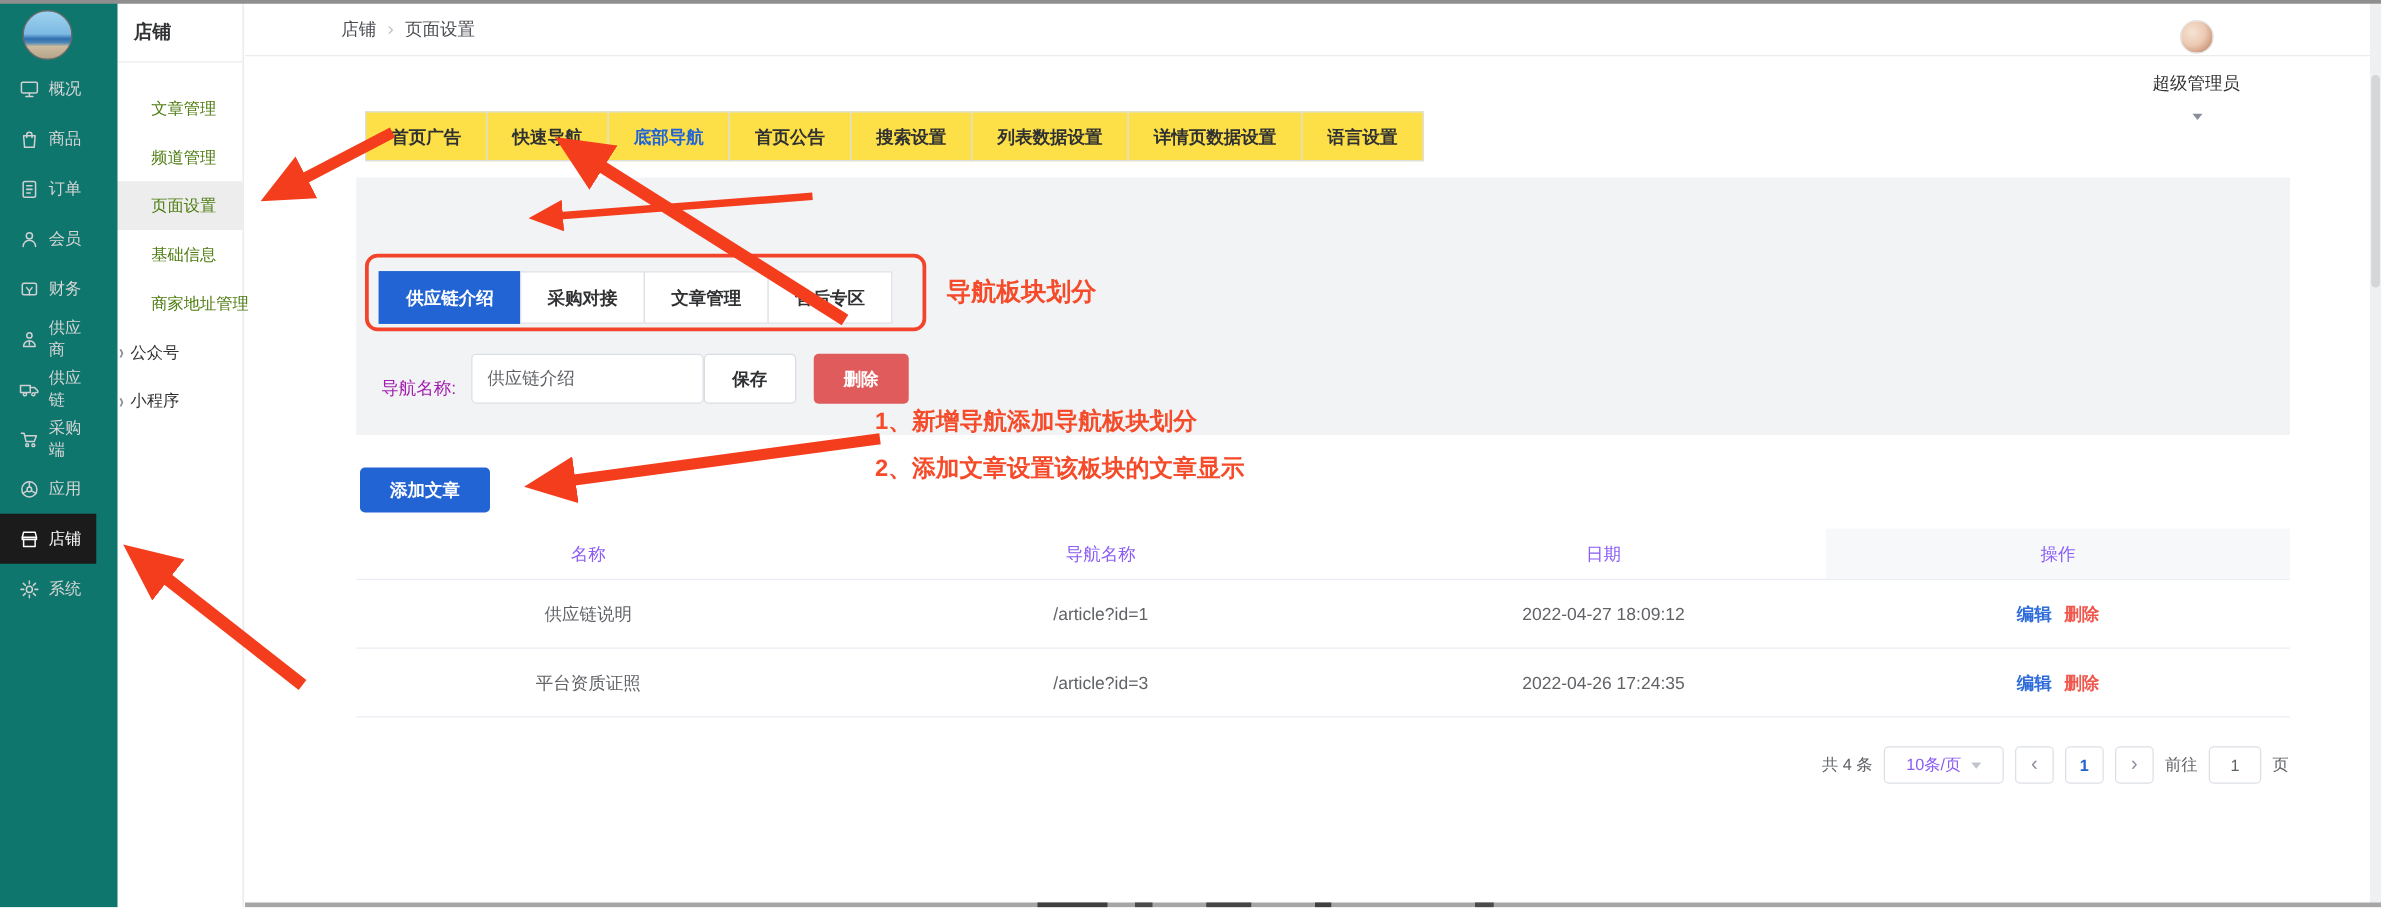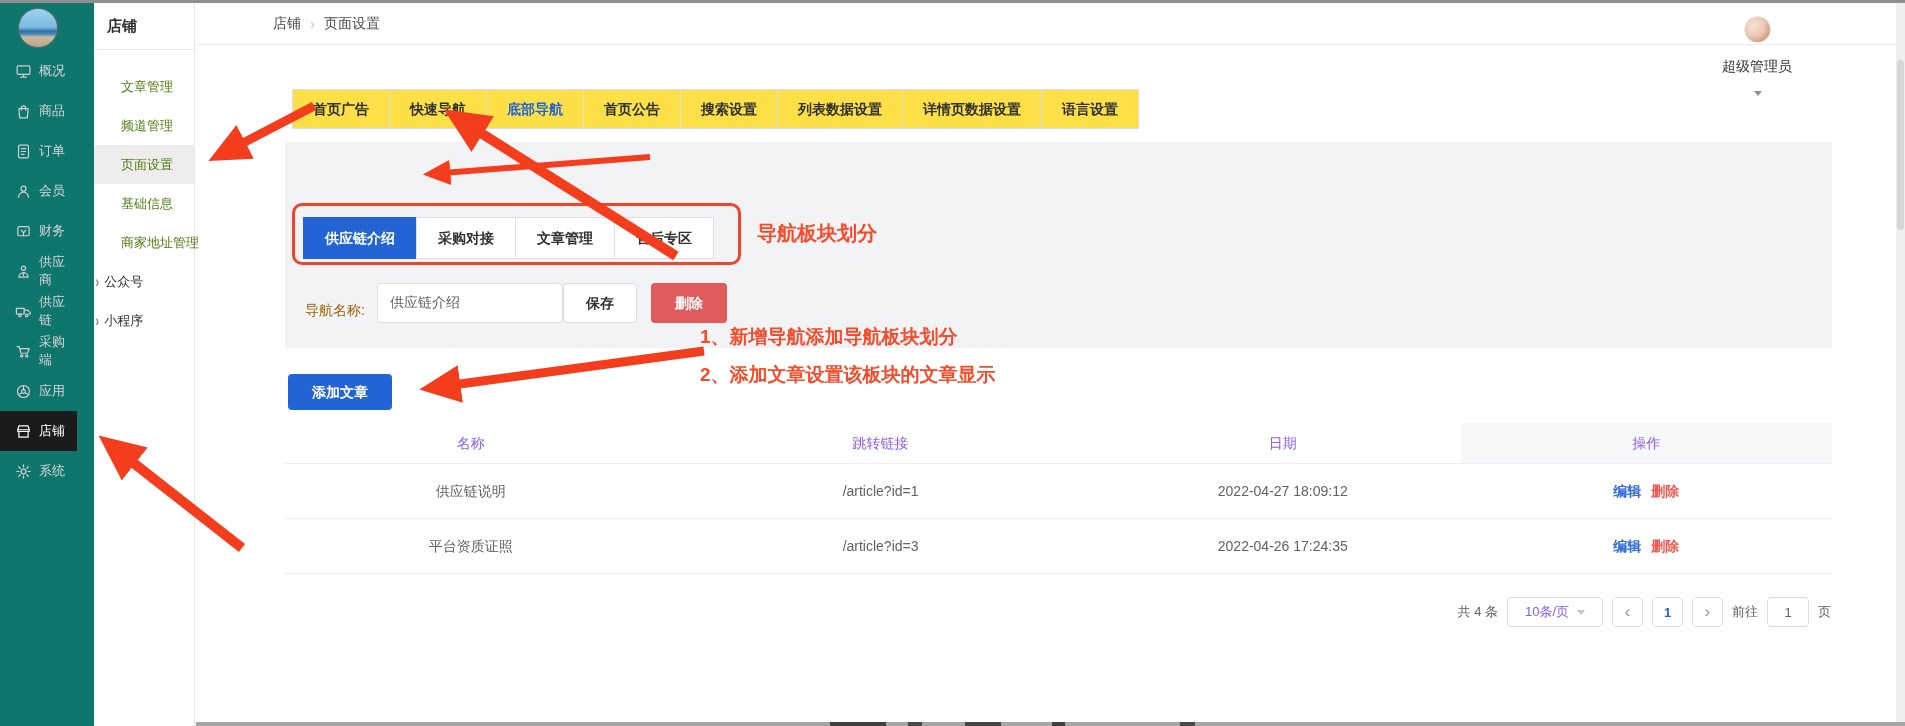--- a/index.html
+++ b/index.html
@@ -56,21 +56,21 @@
   .panel{position:absolute;left:285px;top:142px;width:1547px;height:206px;background:#f2f3f5;z-index:2;}
   .btn-primary{position:absolute;height:33px;line-height:33px;padding:0 24px;background:#2264d4;color:#fff;
                font-size:14px;font-weight:600;border-radius:4px;cursor:pointer;white-space:nowrap;}
   .addnav{left:304px;top:160px;}
   .subtabs{position:absolute;left:303px;top:217px;display:flex;z-index:4;}
   .subtab{height:40px;line-height:40px;padding:0 21px;border:1px solid #dcdfe6;margin-left:-1px;background:#fff;
           font-size:14px;font-weight:600;color:#303133;cursor:pointer;white-space:nowrap;}
   .subtab:first-child{margin-left:0;}
   .subtab.active{background:#2264d4;border-color:#2264d4;color:#fff;}
   .formrow{position:absolute;left:305px;top:283px;display:flex;align-items:center;z-index:4;}
-  .flabel{font-size:14px;color:#a16207;margin-right:12px;margin-top:16px;}
+  .flabel{font-size:14px;color:#a21caf;margin-right:12px;margin-top:16px;}
   .finput{width:160px;height:38px;border:1px solid #dcdfe6;border-radius:4px;background:#fff;
           padding:0 12px;font-size:14px;color:#606266;font-family:"Liberation Sans","DejaVu Sans",sans-serif;}
   .btn-plain{height:40px;line-height:38px;padding:0 22px;background:#fff;border:1px solid #d9dce3;border-radius:4px;
              font-size:14px;font-weight:600;color:#303133;margin-left:0;cursor:pointer;box-sizing:border-box;}
   .btn-danger{height:40px;line-height:40px;padding:0 24px;background:#e05c5c;border-radius:4px;
               font-size:14px;font-weight:600;color:#fff;margin-left:14px;cursor:pointer;box-sizing:border-box;}
   .addarticle{left:288px;top:374px;height:36px;line-height:36px;}
 
   
   .redbox{position:absolute;left:292px;top:203px;width:449px;height:62px;border:3px solid #f4432b;
@@ -280,21 +280,21 @@
     <line x1="314" y1="106" x2="218" y2="156" stroke="#f43d1d" stroke-width="9" marker-end="url(#ah)"></line>
     <line x1="676" y1="256" x2="454" y2="116" stroke="#f43d1d" stroke-width="10" marker-end="url(#ah)"></line>
     <line x1="650" y1="157" x2="430" y2="174" stroke="#f43d1d" stroke-width="6" marker-end="url(#ah)"></line>
     <line x1="704" y1="351" x2="430" y2="388" stroke="#f43d1d" stroke-width="9" marker-end="url(#ah)"></line>
     <line x1="242" y1="548" x2="108" y2="443" stroke="#f43d1d" stroke-width="10" marker-end="url(#ah)"></line>
   </svg>
 
   <div class="table">
     <div class="trow thead">
       <div class="cell c1">名称</div>
-      <div class="cell c2">跳转链接</div>
+      <div class="cell c2">导航名称</div>
       <div class="cell c3">日期</div>
       <div class="cell c4">操作</div>
     </div>
     <div class="tbody">
       <div class="trow">
         <div class="cell c1">供应链说明</div>
         <div class="cell c2">/article?id=1</div>
         <div class="cell c3">2022-04-27 18:09:12</div>
         <div class="cell c4 ops">
           <span class="lnk-edit">编辑</span>

